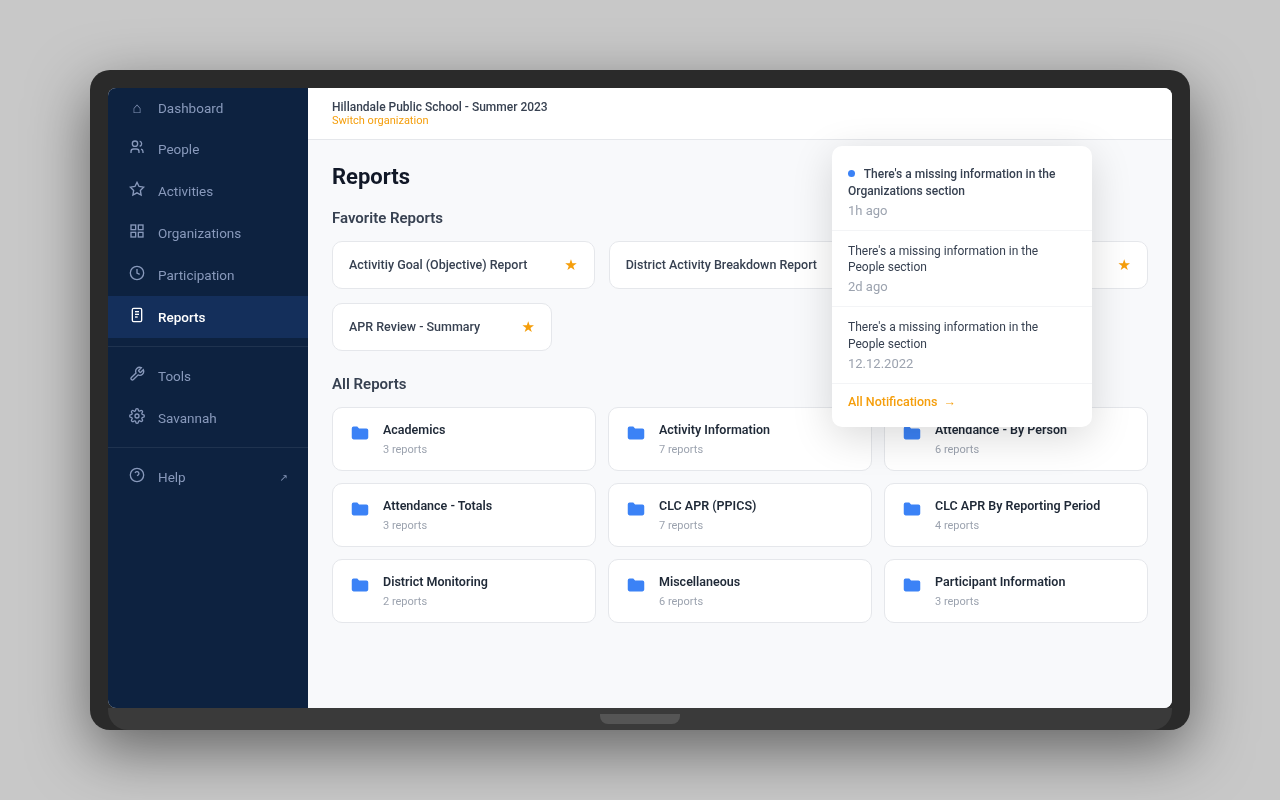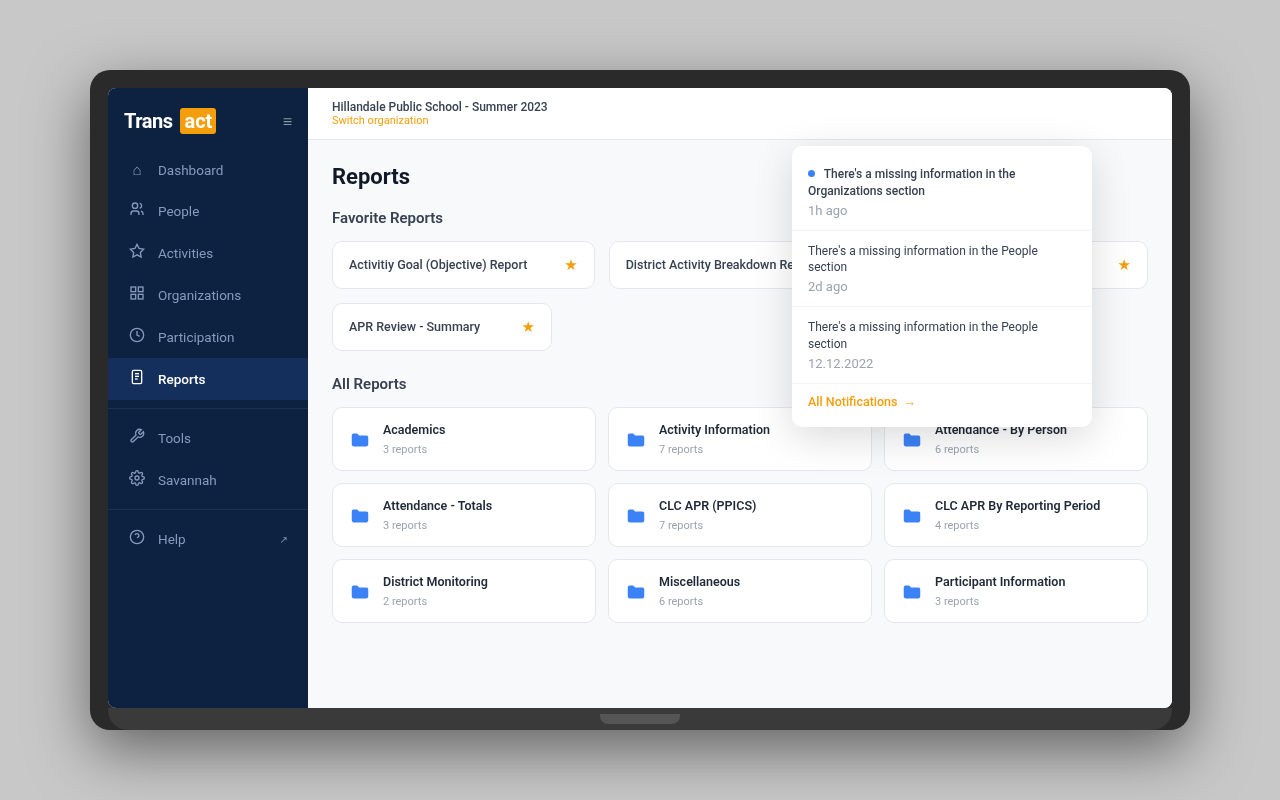--- a/index.html
+++ b/index.html
@@ -170,21 +170,21 @@
       overflow: hidden;
     }
     .user-name { font-size: 13px; color: #374151; font-weight: 500; }
     .chevron { font-size: 10px; color: #6b7280; }
 
     
     .notification-dropdown {
       position: absolute;
       top: 58px;
       right: 80px;
-      width: 300px;
+      width: 260px;
       background: white;
       border-radius: 10px;
       box-shadow: 0 10px 40px rgba(0,0,0,0.15);
       z-index: 100;
       padding: 8px 0;
     }
     .notif-item {
       padding: 12px 16px;
       border-bottom: 1px solid #f3f4f6;
       cursor: pointer;
@@ -274,21 +274,21 @@
       display: grid;
       grid-template-columns: repeat(3, 1fr);
       gap: 12px;
     }
     .report-folder-card {
       background: white;
       border-radius: 10px;
       border: 1px solid #e5e7eb;
       padding: 14px 16px;
       display: flex;
-      align-items: flex-end;
+      align-items: flex-start;
       gap: 12px;
       cursor: pointer;
     }
     .folder-icon {
       color: #3b82f6;
       font-size: 22px;
       flex-shrink: 0;
     }
     .folder-info .folder-name {
       font-size: 12.5px;
@@ -301,25 +301,20 @@
       margin-top: 6px;
     }
   </style>
 </head>
 <body>
 
 <div class="laptop-outer">
   <div class="laptop-screen">
 
     <aside class="sidebar">
-      <div class="sidebar-logo">
-        <span class="logo-trans">Trans</span>
-          <span class="logo-act">act</span>
-        <span class="sidebar-collapse-btn">≡</span>
-      </div>
 
       <nav class="nav-section">
 
         <div class="nav-item">
           <span class="nav-icon">⌂</span>
           <span class="nav-label">Dashboard</span>
         </div>
 
         <div class="nav-item">
           <span class="nav-icon">

